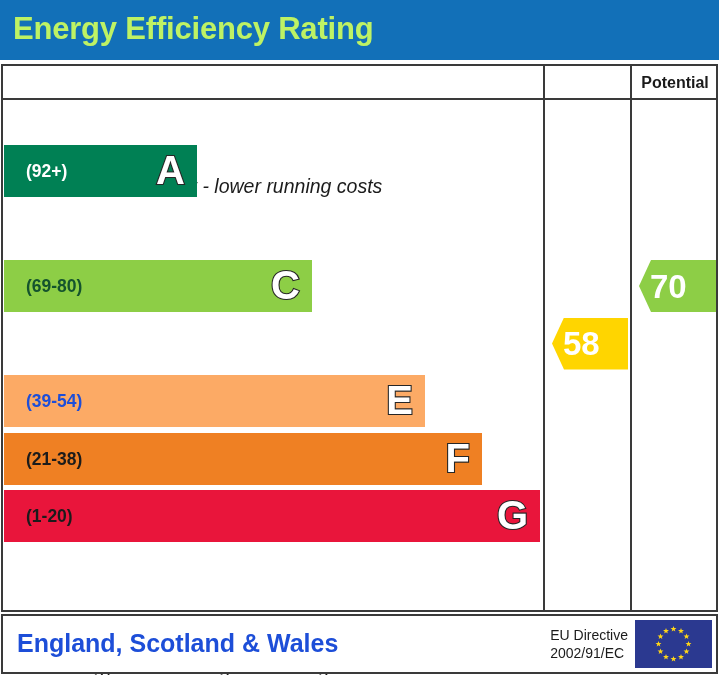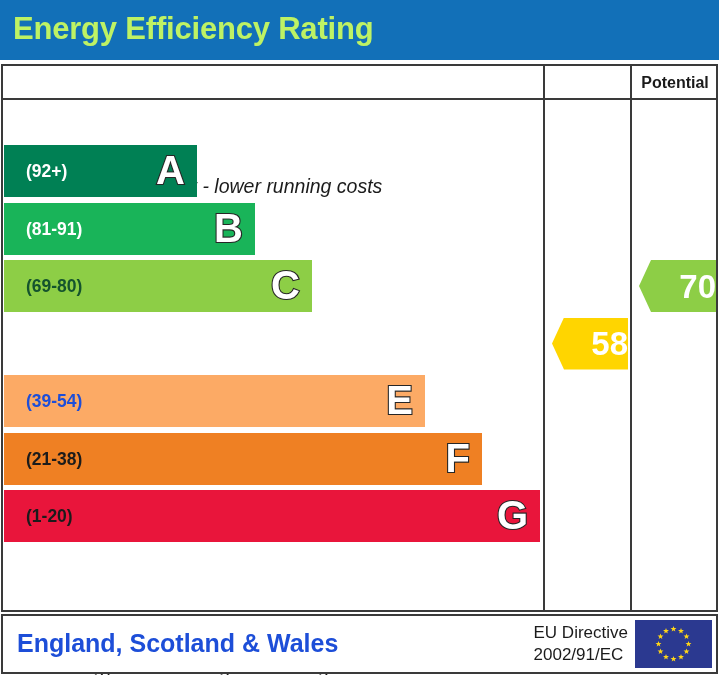--- a/index.html
+++ b/index.html
@@ -129,21 +129,21 @@
     paint-order: stroke fill;
     line-height: 1;
   }
 
   
   .marker {
     position: absolute;
     height: 52px;
     display: flex;
     align-items: center;
-    justify-content: flex-end;
+    justify-content: flex-start;
     clip-path: polygon(0% 50%, 12px 0%, 100% 0%, 100% 100%, 12px 100%);
   }
   .marker-value {
     color: #ffffff;
     font-size: 33px;
     font-weight: bold;
     padding-left: 11px;
     line-height: 1;
   }
 
@@ -166,21 +166,21 @@
     font-size: 25px;
     font-weight: bold;
     color: #1d4ed8;
     white-space: nowrap;
   }
   .footer-directive {
     position: absolute;
     right: 88px;
     top: 50%;
     transform: translateY(-50%);
-    font-size: 17px;
+    font-size: 14px;
     color: #1b1b1b;
     text-align: left;
     line-height: 1.32;
     white-space: nowrap;
   }
   .eu-flag {
     position: absolute;
     right: 4px;
     top: 4px;
     width: 77px;
@@ -206,24 +206,20 @@
 
     <div class="hdr-label potential">Potential</div>
 
     <div class="caption top">Very energy efficient - lower running costs</div>
     <div class="caption bottom">Not energy efficient - higher running costs</div>
 
     <div class="bands" id="bands-container">
         <div class="band" style="top: 79px; width: 193px; background: rgb(0, 128, 84); padding-left: 16px;">
           <span class="band-range" style="color: rgb(255, 255, 255);">(92+)</span>
           <span class="band-letter" style="right: 12px;">A</span>
-        </div>
-        <div class="band" style="top: 136.5px; width: 251px; background: rgb(25, 180, 89);">
-          <span class="band-range" style="color: rgb(255, 255, 255);">(81-91)</span>
-          <span class="band-letter" style="right: 12px;">B</span>
         </div>
         <div class="band" style="top: 194px; width: 308px; background: rgb(141, 206, 70);">
           <span class="band-range" style="color: #14532d;">(69-80)</span>
           <span class="band-letter" style="right: 12px;">C</span>
         </div>
         <div class="band" style="top: 309px; width: 421px; background: rgb(252, 170, 101);">
           <span class="band-range" style="color: #1d4ed8;">(39-54)</span>
           <span class="band-letter" style="right: 12px;">E</span>
         </div>
         <div class="band" style="top: 366.5px; width: 478px; background: rgb(239, 128, 35);">

